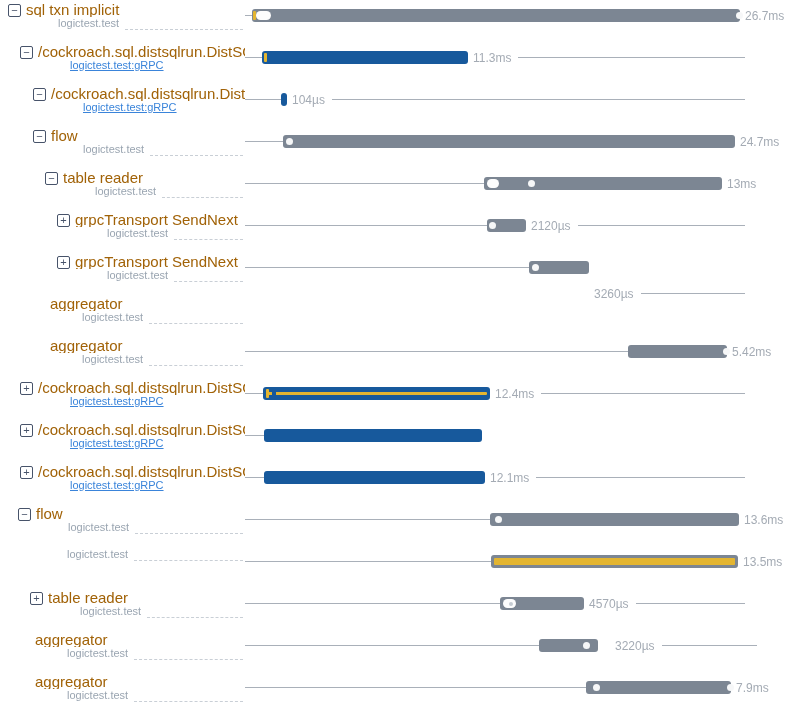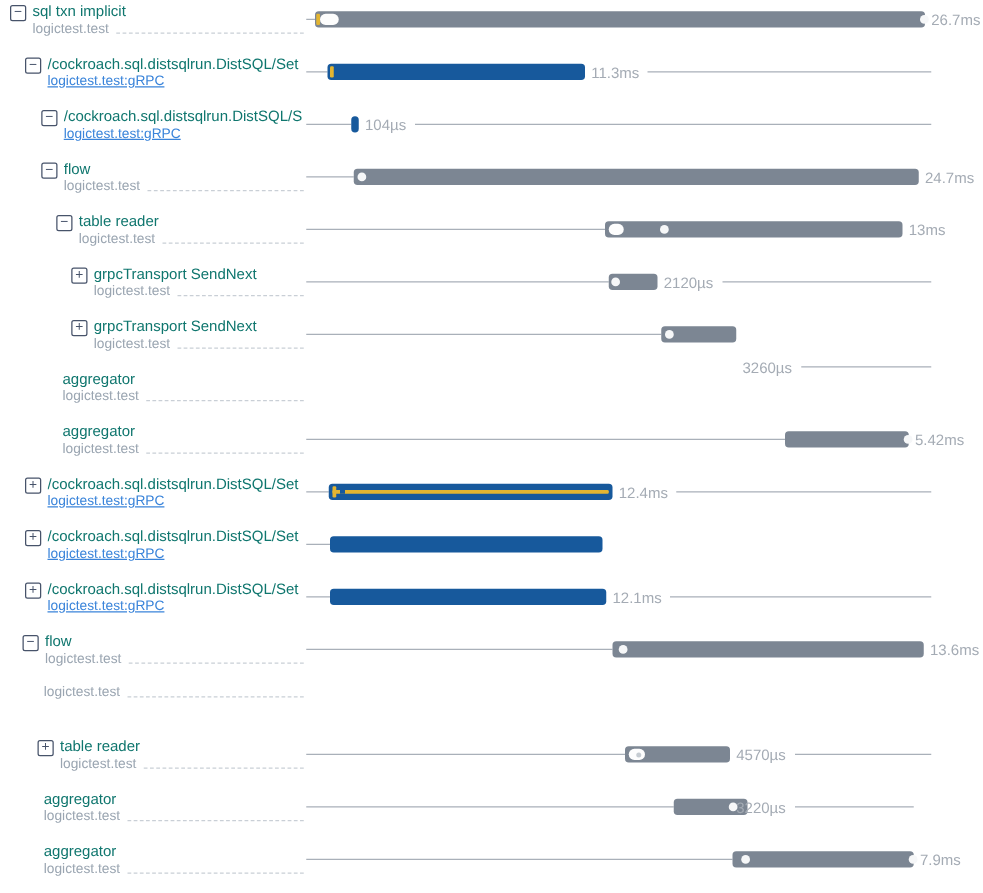--- a/index.html
+++ b/index.html
@@ -3,22 +3,22 @@
 <meta charset="utf-8">
 <style>
   html,body{margin:0;padding:0;background:#fff;}
   body{width:786px;height:714px;overflow:hidden;font-family:"Liberation Sans",sans-serif;}
   #trace{position:relative;width:786px;height:714px;background:#fff;}
   .row{position:relative;width:786px;height:42px;}
   .labels{position:absolute;top:2px;display:flex;align-items:flex-start;}
   .twisty{flex:none;width:11px;height:11px;margin-top:2px;border:1px solid #47536a;border-radius:2px;
           color:#47536a;font-size:11px;line-height:10px;text-align:center;cursor:pointer;background:#fff;}
   .texts{flex:1;min-width:0;margin-left:5px;}
-  .title{font-size:12px;line-height:15px;color:#0f766e;white-space:nowrap;overflow:hidden;}
-  .subrow{display:flex;align-items:center;}
+  .title{font-size:15px;line-height:15px;color:#a16207;white-space:nowrap;overflow:hidden;}
+  .subrow{display:flex;align-items:flex-end;margin-left:32px;}
   .sub{font-size:11px;line-height:13px;color:#9aa5b1;white-space:nowrap;}
   .sub.blue{color:#3a84da;text-decoration:underline;}
   .dashfill{flex:1;height:0;border-top:1px dashed #c9cfd6;margin:6px 2px 0 6px;min-width:0;}
   .pane{position:absolute;left:245px;top:0;width:541px;height:42px;}
   .preline{position:absolute;top:15px;height:1px;background:#a9b0b9;}
   .bar{position:absolute;top:9px;height:13px;border-radius:3px;cursor:pointer;}
   .after{position:absolute;top:9px;height:13px;display:flex;align-items:center;overflow:visible;}
   .dur{font-size:12px;color:#a4abb4;white-space:nowrap;flex:none;}
   .postline{flex:1;height:1px;background:#a9b0b9;margin-left:7px;min-width:0;}
   .m-dot{position:absolute;top:3px;width:7px;height:7px;border-radius:50%;background:#f6f7f8;}
@@ -319,20 +319,30 @@
   <div class="row">
     <div class="labels" style="left: 30px; width: 215px;">
 
       <div class="texts">
         <div class="subrow">
           <span class="sub">logictest.test</span>
           <span class="dashfill"></span>
         </div>
       </div>
     </div>
+    <div class="pane">
+      <span class="preline" style="left: 0px; width: 246px;"></span>
+      <span class="bar" style="left: 246px; width: 247px; background: rgb(124, 134, 147);">
+          <span class="m-stripe" style="height: 7px; top: 3px; background: rgb(227, 181, 49);"></span>
+        </span>
+      <span class="after" style="left: 498px; width: 2px;">
+        <span class="dur">13.5ms</span>
+
+      </span>
+    </div>
   </div>
 
   <div class="row">
     <div class="labels" style="left: 30px; width: 215px;">
       <span class="twisty">+</span>
       <div class="texts">
         <div class="title" style="max-width: 216px;">table reader</div>
         <div class="subrow">
           <span class="sub">logictest.test</span>
           <span class="dashfill"></span>
@@ -361,21 +371,21 @@
           <span class="sub">logictest.test</span>
           <span class="dashfill"></span>
         </div>
       </div>
     </div>
     <div class="pane">
       <span class="preline" style="left: 0px; width: 294px;"></span>
       <span class="bar" style="left: 294px; width: 59px; background: rgb(124, 134, 147);">
           <span class="m-dot" style="left: 44px;"></span>
         </span>
-      <span class="after" style="left: 344px; width: 142px;">
+      <span class="after" style="left: 370px; width: 142px;">
         <span class="dur">3220µs</span>
         <span class="postline"></span>
       </span>
     </div>
   </div>
 
   <div class="row">
     <div class="labels" style="left: 30px; width: 215px;">
 
       <div class="texts">

